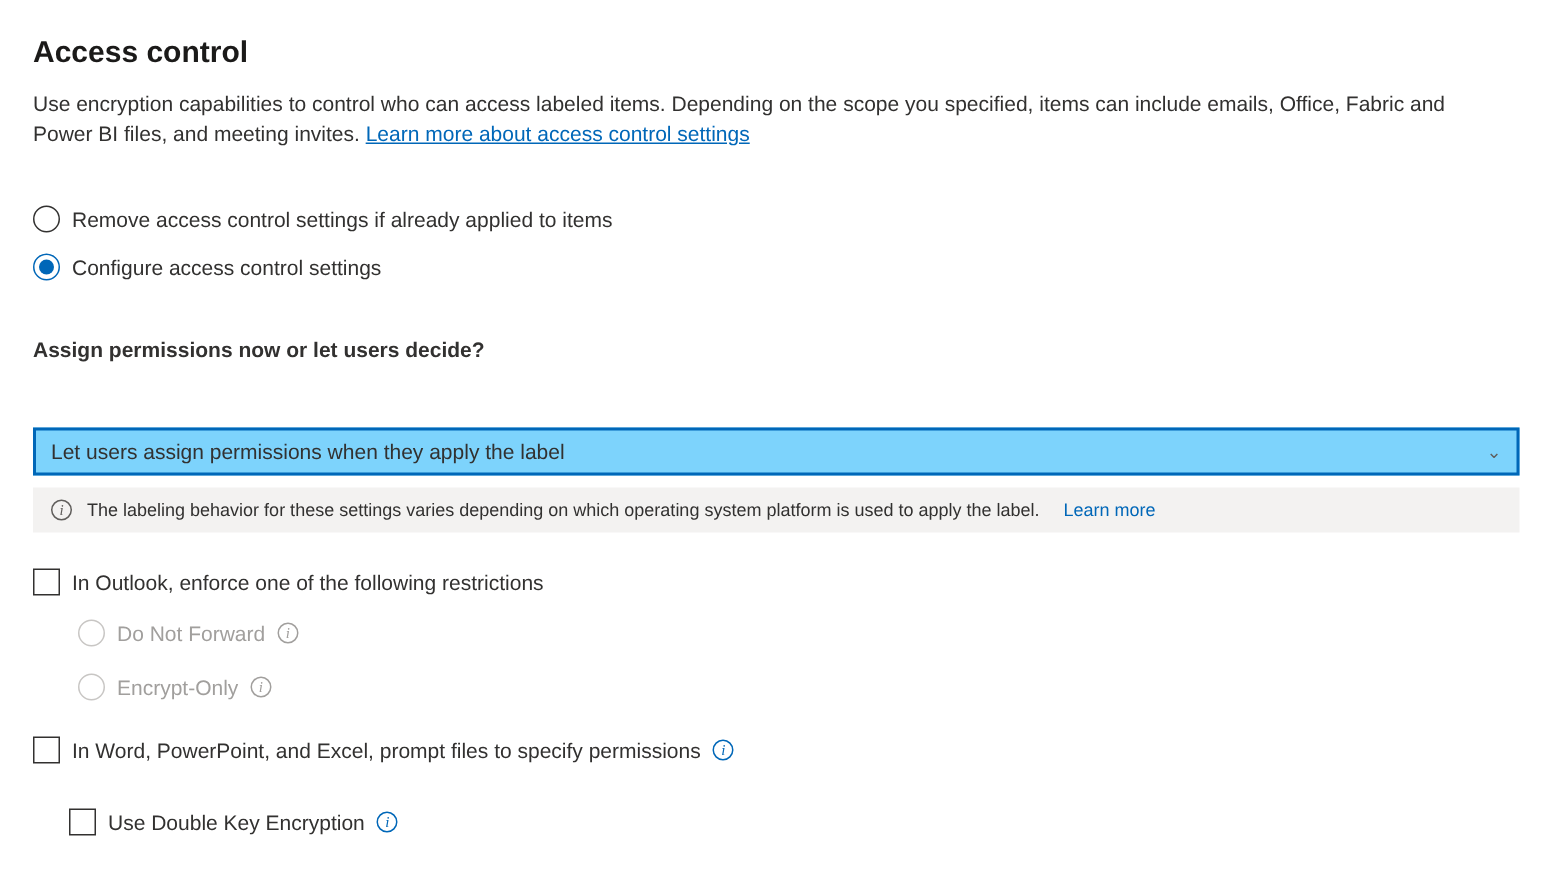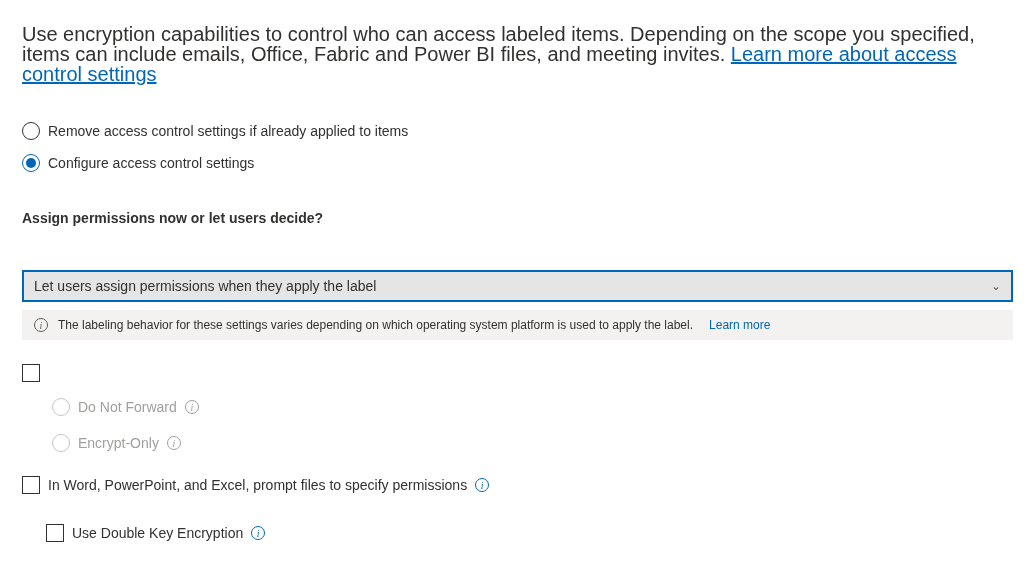--- a/index.html
+++ b/index.html
@@ -15,21 +15,21 @@
   .page {
     padding: 24px 22px;
   }
   h1 {
     font-size: 20px;
     font-weight: 700;
     margin: 0 0 12px 0;
     color: #1b1a19;
   }
   .description {
-    font-size: 20px;
+    font-size: 14px;
     line-height: 20px;
     color: #323130;
     margin: 0 13px 38px 0;
   }
   a.link {
     color: #0067b8;
     text-decoration: underline;
   }
   .radio-row {
     display: flex;
@@ -77,21 +77,21 @@
   .dropdown {
     width: 100%;
     border: 2px solid #0067b8;
     height: 32px;
     display: flex;
     align-items: center;
     justify-content: space-between;
     padding: 0 10px;
     font-size: 14px;
     color: #323130;
-    background: #e5e5e5;
+    background: #7dd3fc;
     margin-top: 44px;
   }
   .dropdown .chevron {
     font-size: 12px;
     color: #605e5c;
   }
   .info-banner {
     margin-top: 8px;
     background: #f3f2f1;
     padding: 8px 12px;
@@ -164,20 +164,21 @@
   }
   .spacer-top {
     margin-top: 30px;
     padding-left: 24px;
   }
 </style>
 </head>
 <body>
 
 <div class="page">
+  <h1>Access control</h1>
   <p class="description">
     <span>Use encryption capabilities to control who can access labeled items. Depending on the scope you specified, items can include emails, Office, Fabric and Power BI files, and meeting invites. </span><a href="#" class="link">Learn more about access control settings</a>
   </p>
 
   <div class="radio-row">
     <span class="radio"></span>
     <span class="radio-label">Remove access control settings if already applied to items</span>
   </div>
 
   <div class="radio-row">
@@ -193,20 +194,21 @@
   </div>
 
   <div class="info-banner">
     <span class="info-icon">i</span>
     <span>The labeling behavior for these settings varies depending on which operating system platform is used to apply the label.</span>
     <a href="#">Learn more</a>
   </div>
 
   <div class="checkbox-row">
     <span class="checkbox"></span>
+    <span class="checkbox-label">In Outlook, enforce one of the following restrictions</span>
   </div>
 
   <div class="sub-options">
     <div class="radio-row">
       <span class="radio disabled"></span>
       <span class="radio-label disabled">Do Not Forward</span>
       <span class="inline-info-icon disabled">i</span>
     </div>
     <div class="radio-row">
       <span class="radio disabled"></span>

